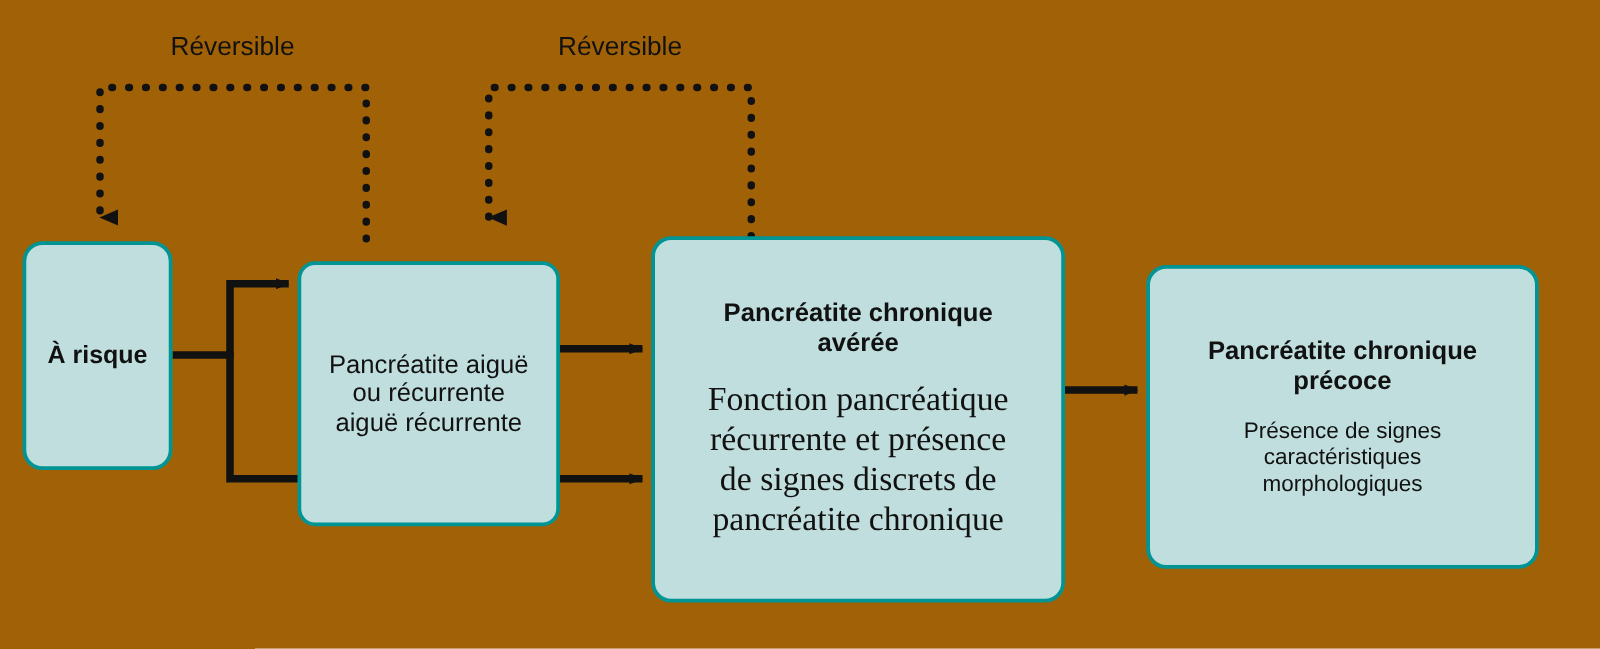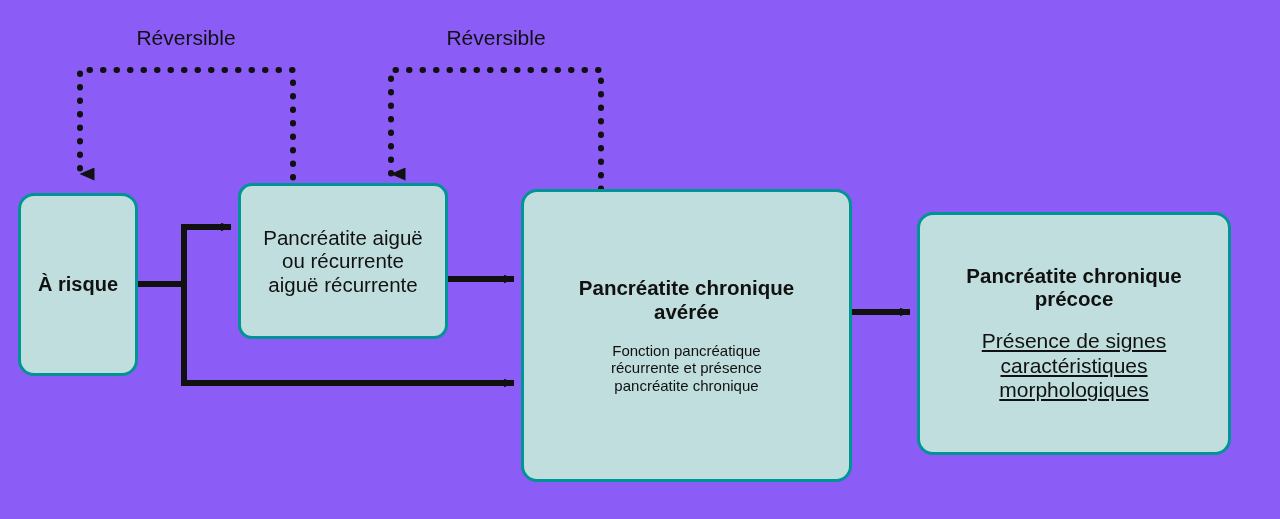--- a/index.html
+++ b/index.html
@@ -4,21 +4,21 @@
 <style>
   html, body {
     margin: 0;
     padding: 0;
     background: #ffffff;
   }
   #canvas {
     position: relative;
     width: 1280px;
     height: 519px;
-    background: #8b5cf6;
+    background: #a16207;
     overflow: hidden;
     font-family: "Liberation Sans", sans-serif;
   }
   .node {
     position: absolute;
     box-sizing: border-box;
     background: #bfdedd;
     border: 3px solid #009494;
     border-radius: 14px;
     display: flex;
@@ -38,38 +38,38 @@
   }
   .node .gap { height: 18px; }
 
   #node-risque {
     left: 18px; top: 193px; width: 120px; height: 183px;
     border-radius: 16px;
   }
   #node-risque .title { font-weight: bold; font-size: 20px; }
 
   #node-aigue {
-    left: 238px; top: 183px; width: 210px; height: 156px;
+    left: 238px; top: 209px; width: 210px; height: 212px;
     border-radius: 14px;
   }
   #node-aigue .title { font-weight: normal; font-size: 20.5px; }
 
   #node-precoce {
     left: 521px; top: 189px; width: 331px; height: 293px;
     border-radius: 16px;
   }
   #node-precoce .title { font-size: 20.5px; }
-  #node-precoce .body { font-size: 15px; }
+  #node-precoce .body { font-size: 27px; font-family: Liberation Serif, serif; }
 
   #node-averee {
     left: 917px; top: 212px; width: 314px; height: 243px;
     border-radius: 16px;
   }
   #node-averee .title { font-size: 20.5px; }
-  #node-averee .body { font-size: 21px; text-decoration: underline; }
+  #node-averee .body { font-size: 18px; }
 
   .rlabel {
     position: absolute;
     font-size: 21px;
     color: #111111;
     white-space: nowrap;
     text-align: center;
   }
   #rlabel-1 { left: 86px; top: 26px; width: 200px; }
   #rlabel-2 { left: 396px; top: 26px; width: 200px; }
@@ -129,20 +129,21 @@
 
   <div class="node" id="node-precoce">
     <div class="title">
       <div>Pancréatite chronique</div>
       <div>avérée</div>
     </div>
     <div class="gap"></div>
     <div class="body">
       <div>Fonction pancréatique</div>
       <div>récurrente et présence</div>
+      <div>de signes discrets de</div>
       <div>pancréatite chronique</div>
     </div>
   </div>
 
   <div class="node" id="node-averee">
     <div class="title">
       <div>Pancréatite chronique</div>
       <div>précoce</div>
     </div>
     <div class="gap"></div>

